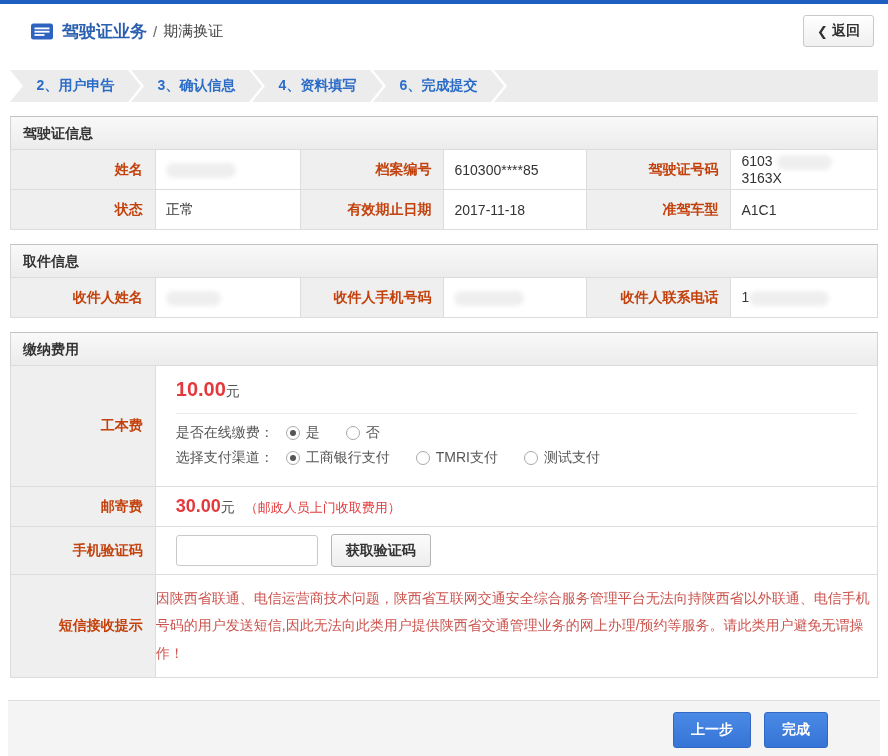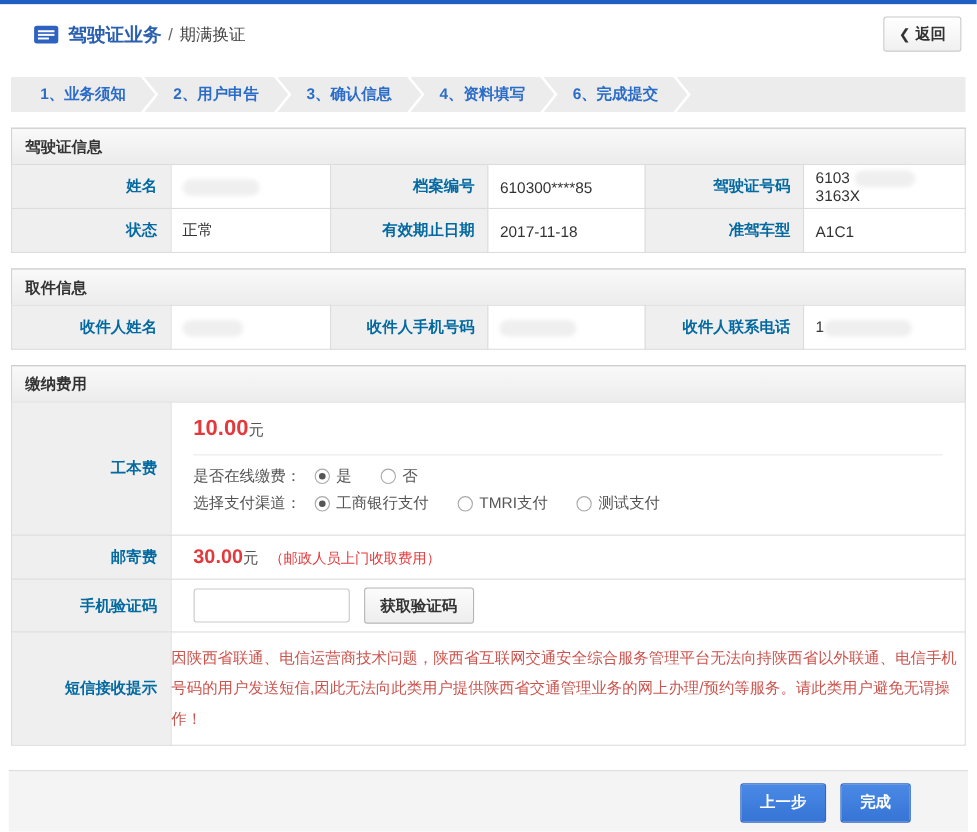--- a/index.html
+++ b/index.html
@@ -25,21 +25,21 @@
   .step + .step { margin-left:-10px; }
   .step.first { clip-path: polygon(0 0, calc(100% - 13px) 0, 100% 50%, calc(100% - 13px) 100%, 0 100%); }
   .step.active { background:linear-gradient(#4f8de8,#3b78dc); color:#fff; }
   .step.filler { flex:1; clip-path: polygon(0 0, 100% 0, 100% 100%, 0 100%, 13px 50%); }
 
   .panel { margin:14px 10px 0; }
   .panel-title { background:linear-gradient(#f9f9f9,#ececec); border:1px solid #d4d4d4; border-top-color:#c2c2c2;
     border-bottom:none; font-weight:bold; color:#333; height:33px; line-height:32px; padding:0 12px; font-size:14px; }
   table.grid { width:100%; border-collapse:collapse; table-layout:fixed; }
   table.grid td { border:1px solid #dcdcdc; height:40px; font-size:14px; vertical-align:middle; }
-  td.lbl { background:#efefef; text-align:right; padding:0 12px; font-weight:bold; color:#0369a1;margin-left:46px; }
+  td.lbl { background:#efefef; text-align:right; padding:0 12px; font-weight:bold; color:#c2410c;margin-left:46px; }
   td.val { background:#fff; padding:0 10px; color:#333; }
 
   .blur { display:inline-block; height:15px; background:#efefef; border-radius:8px; filter:blur(2px); vertical-align:middle; }
   .w40{width:40px}.w55{width:55px}.w70{width:70px}.w80{width:80px}.w120{width:120px}
 
   td.feecell { padding:12px 20px; }
   .amt { color:#e4393c; font-weight:bold; }
   .amt.big { font-size:20px; }
   .amt.mid { font-size:18px; }
   .yuan { color:#555; font-size:14px; }
@@ -82,23 +82,20 @@
   <span class="htitle">驾驶证业务</span>
   <span class="hslash">/</span>
   <span class="hsub">期满换证</span>
   <button class="back-btn">
     <span class="back-arrow">❮</span>
     <span>返回</span>
   </button>
 </div>
 
 <div class="steps">
-  <div class="step first">
-      <span>1、业务须知</span>
-    </div>
   <div class="step">
       <span>2、用户申告</span>
     </div>
   <div class="step">
       <span>3、确认信息</span>
     </div>
   <div class="step">
       <span>4、资料填写</span>
     </div>
   <div class="step">

